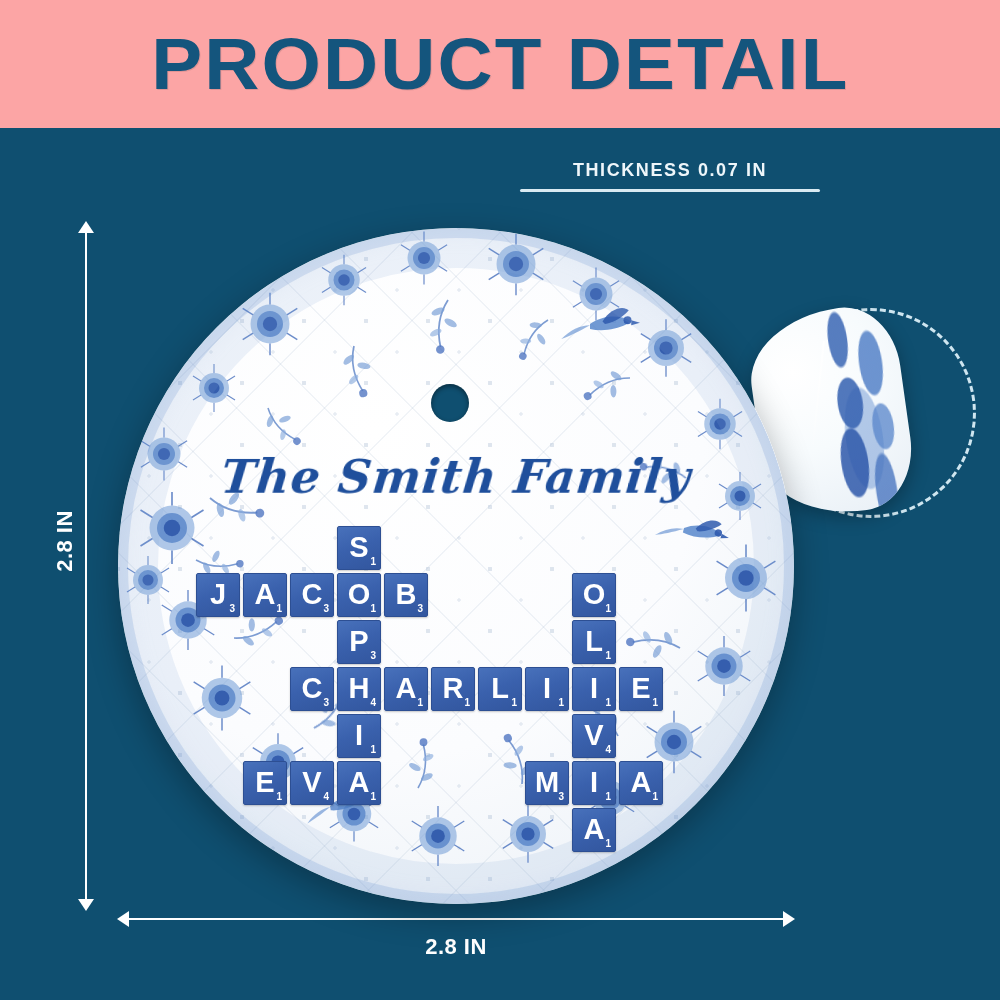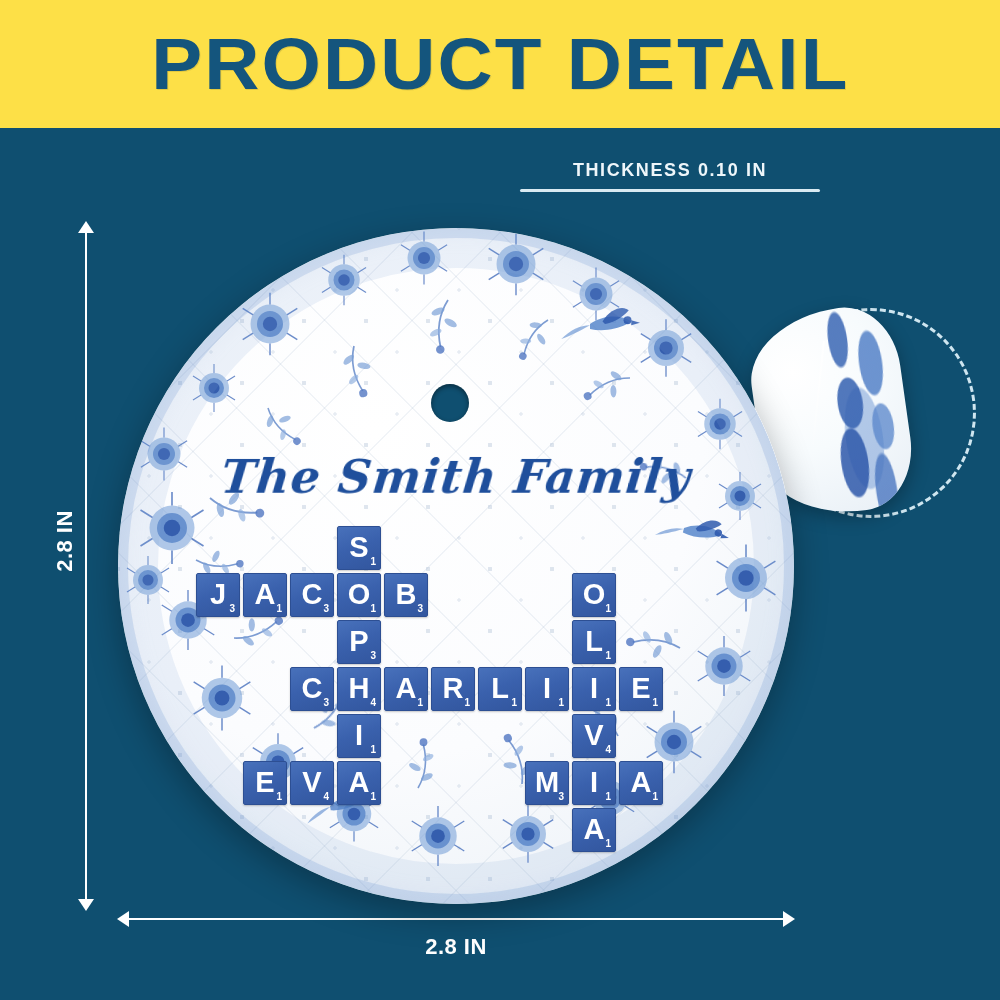--- a/index.html
+++ b/index.html
@@ -18,21 +18,21 @@
     width: 1000px;
     height: 1000px;
     background: #ffffff;
   }
 
   
   .header-band {
     position: absolute;
     left: 0; top: 0;
     width: 1000px; height: 128px;
-    background: #fde047;
+    background: #fca5a5;
     display: flex;
     align-items: center;
     justify-content: center;
   }
 
   .header-title {
     font-family: "Liberation Sans", sans-serif;
     font-weight: bold;
     font-size: 72px;
     letter-spacing: 2px;
@@ -298,21 +298,21 @@
 
 <div id="page">
 
   <div class="header-band">
     <div class="header-title">PRODUCT DETAIL</div>
   </div>
 
   <div class="panel">
 
     <div class="thickness-wrap">
-      <div class="thickness-label">THICKNESS 0.10 IN</div>
+      <div class="thickness-label">THICKNESS 0.07 IN</div>
       <div class="thickness-rule"></div>
     </div>
 
     <div class="inset">
       <div class="inset-dashed"></div>
       <div class="inset-edge"></div>
     </div>
 
     <div class="dim-v">
       <div class="arrow-up"></div>

